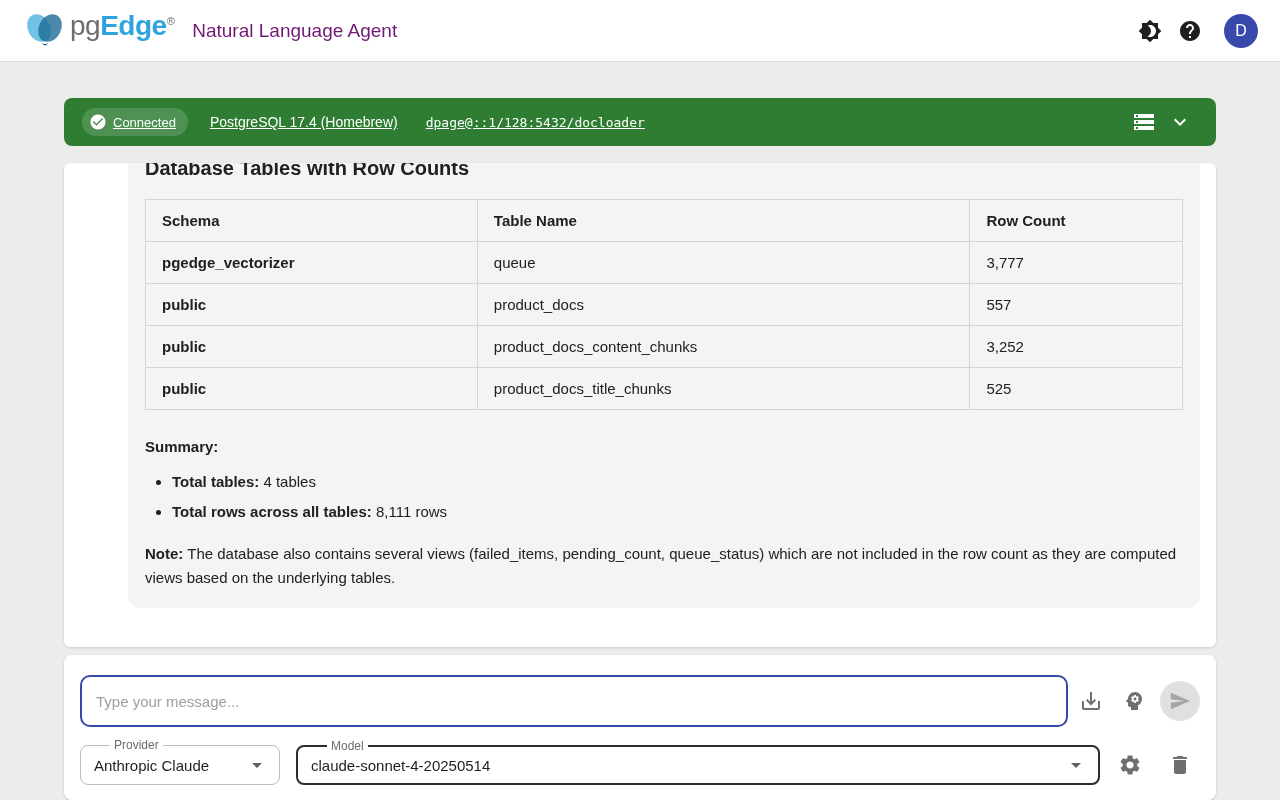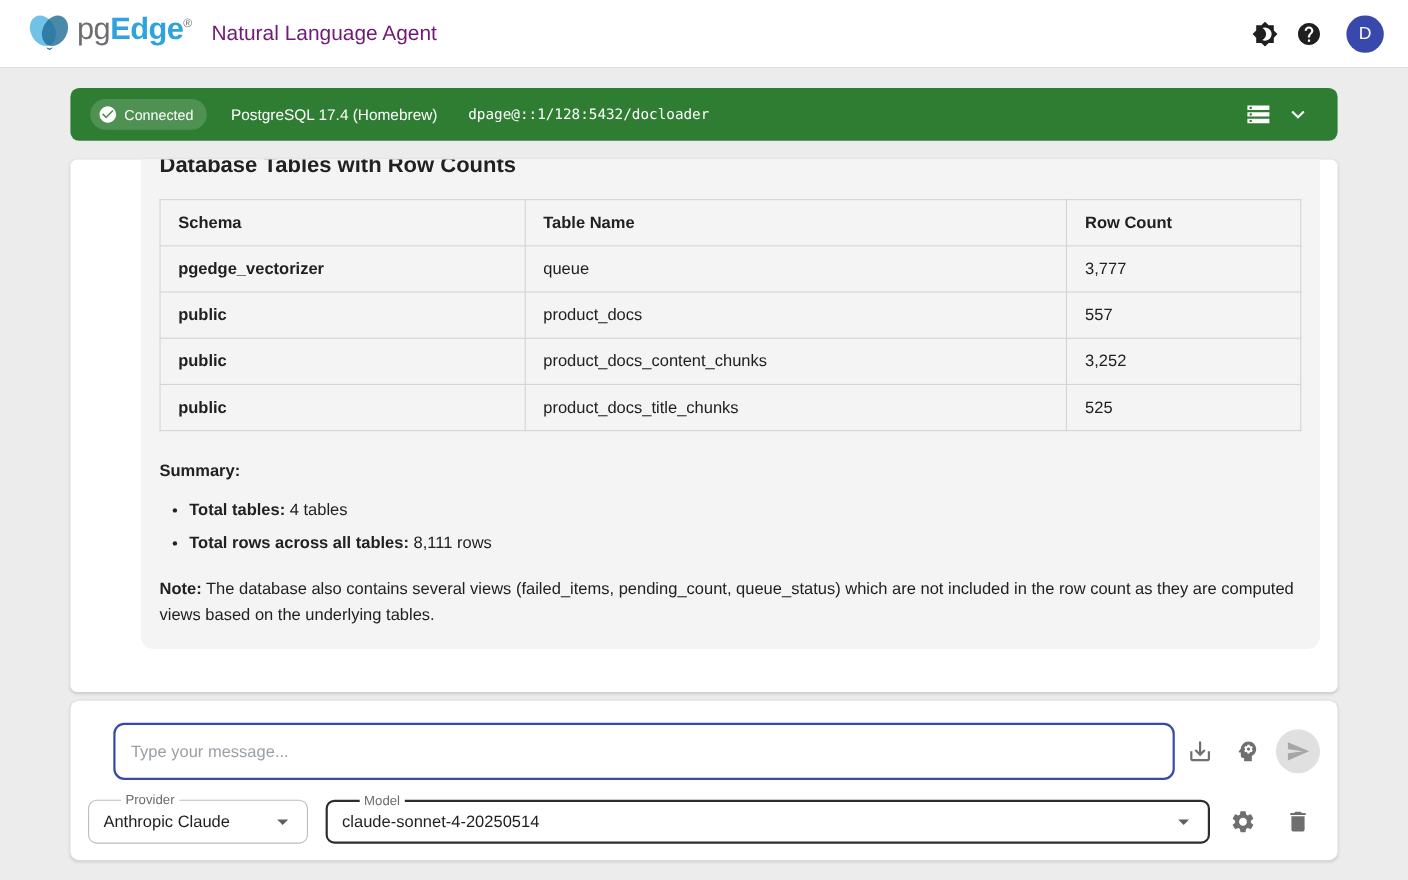--- a/index.html
+++ b/index.html
@@ -29,22 +29,22 @@
   }
   .icon-btn svg { fill: #1f1f1f; }
   .avatar {
     width: 34px; height: 34px; border-radius: 50%; background: #3949ab; color: #fff;
     display: flex; align-items: center; justify-content: center;
     font-size: 16px; margin-left: 14px; cursor: pointer;
   }
 
   
   .conn-bar {
-    margin: 18px 64px 0 64px; height: 48px; background: #2e7d32; border-radius: 8px;
-    display: flex; align-items: center; padding: 0 18px; color: #fff;
+    margin: 36px 64px 0 64px; height: 48px; background: #2e7d32; border-radius: 8px;
+    display: flex; align-items: center; padding: 0 18px; color: #fff; text-decoration: underline;
   }
   .conn-chip {
     display: flex; align-items: center; gap: 6px;
     background: rgba(255,255,255,0.16); border-radius: 16px; padding: 5px 12px 5px 7px;
     font-size: 13px;
   }
   .conn-chip svg { fill: #fff; }
   .conn-server { font-size: 14px; margin-left: 22px; }
   .conn-dsn { font-family: "DejaVu Sans Mono", monospace; font-size: 13px; margin-left: 28px; }
   .conn-spacer { flex: 1; }
@@ -76,21 +76,21 @@
   .summary-list { margin: 14px 0 0 27px; }
   .summary-list li { margin-bottom: 10px; line-height: 20px; }
   .note { margin-top: 20px; line-height: 24px; }
   .b { font-weight: 700; }
 
   
   .composer {
     margin: 8px 64px 0 64px; background: #fff; border-radius: 8px;
     box-shadow: 0 1px 3px rgba(0,0,0,0.14); padding: 20px 16px 15px 16px;
   }
-  .composer-row1 { display: flex; align-items: center; margin-left: 23px; }
+  .composer-row1 { display: flex; align-items: center; }
   .msg-input {
     flex: 1; height: 52px; border: 2px solid #3949ab; border-radius: 10px;
     padding: 0 14px; font-size: 15px; font-family: "Liberation Sans", sans-serif;
     outline: none; color: #212121;
   }
   .msg-input::placeholder { color: #9aa0a6; }
   .tool-btn {
     width: 40px; height: 40px; border: none; background: transparent; border-radius: 50%;
     display: flex; align-items: center; justify-content: center; cursor: pointer; margin-left: 3px;
   }

